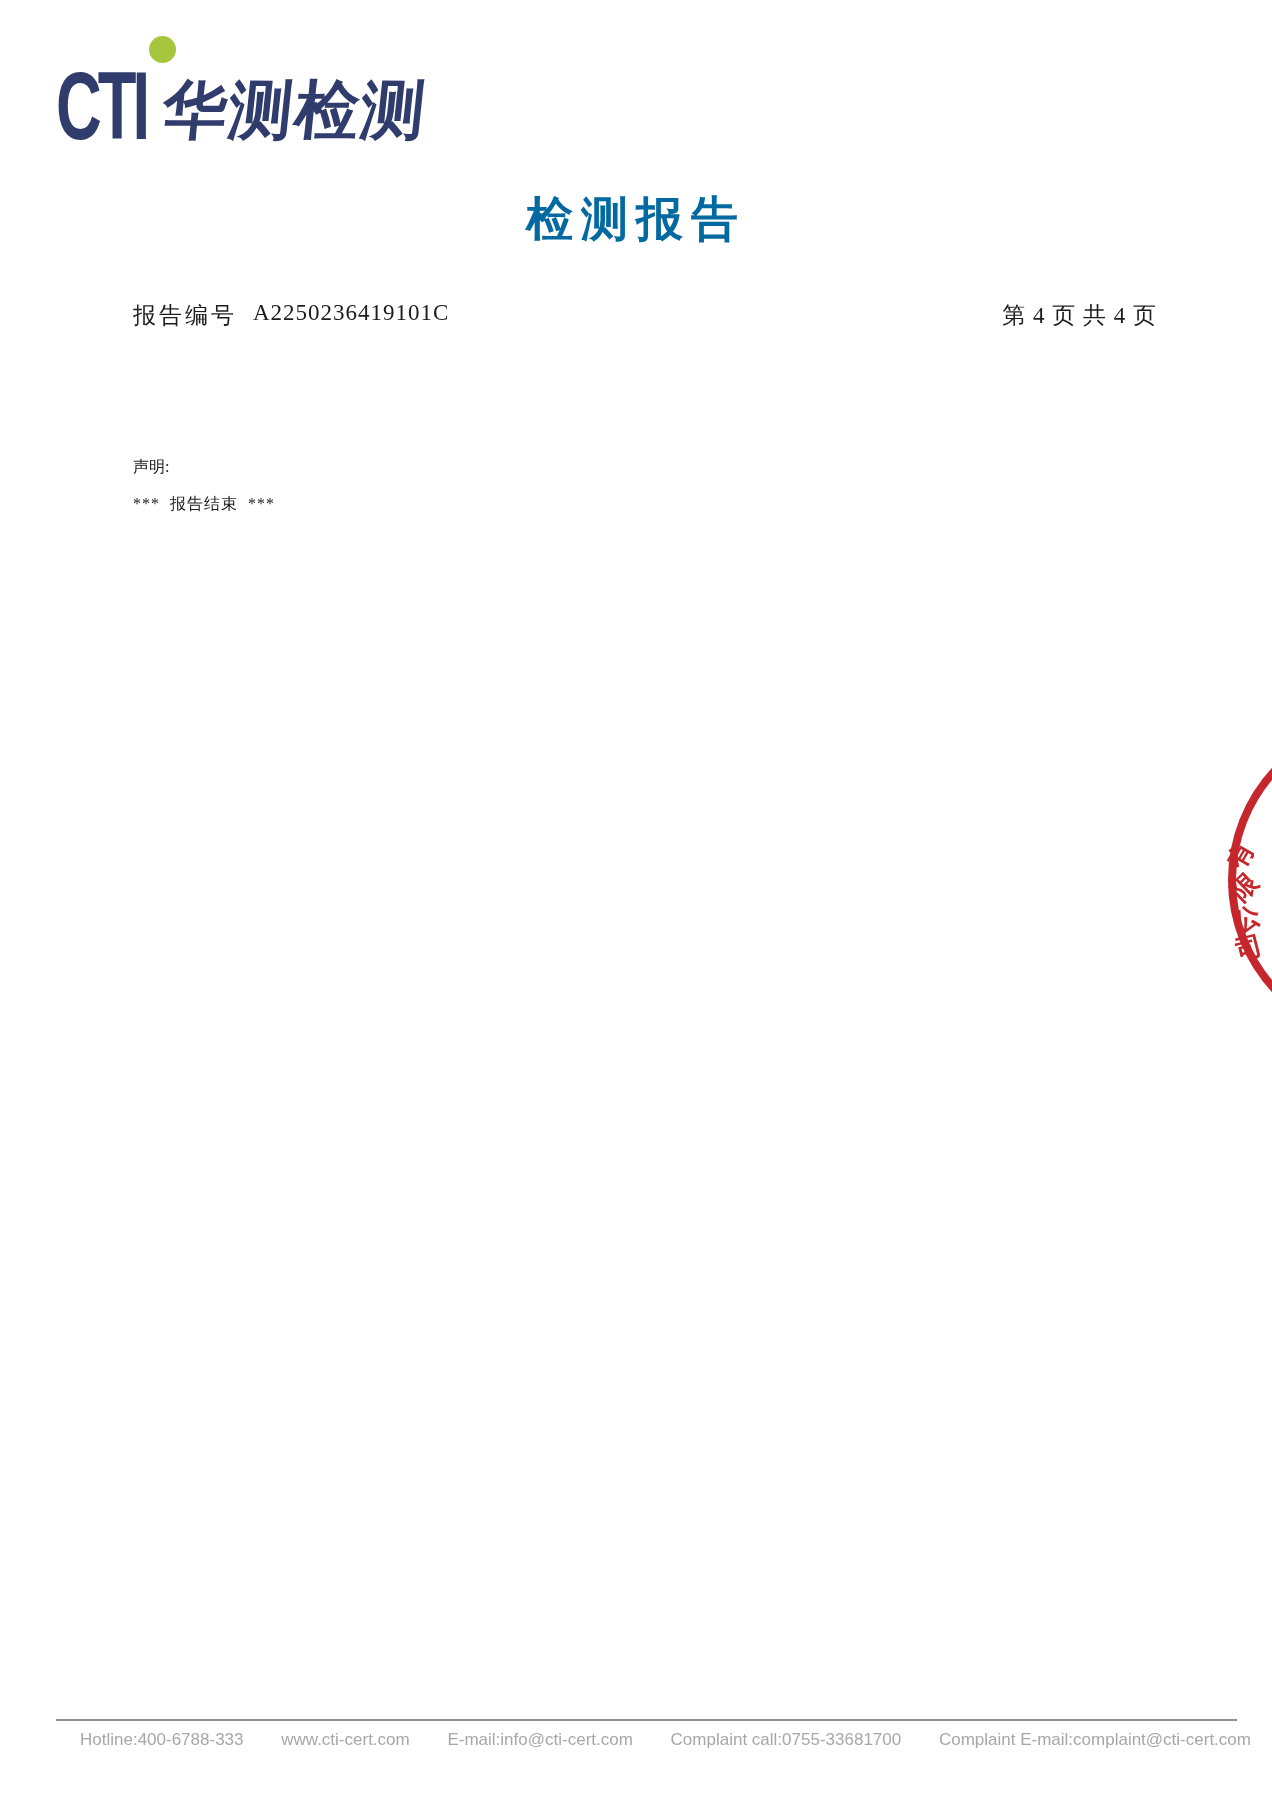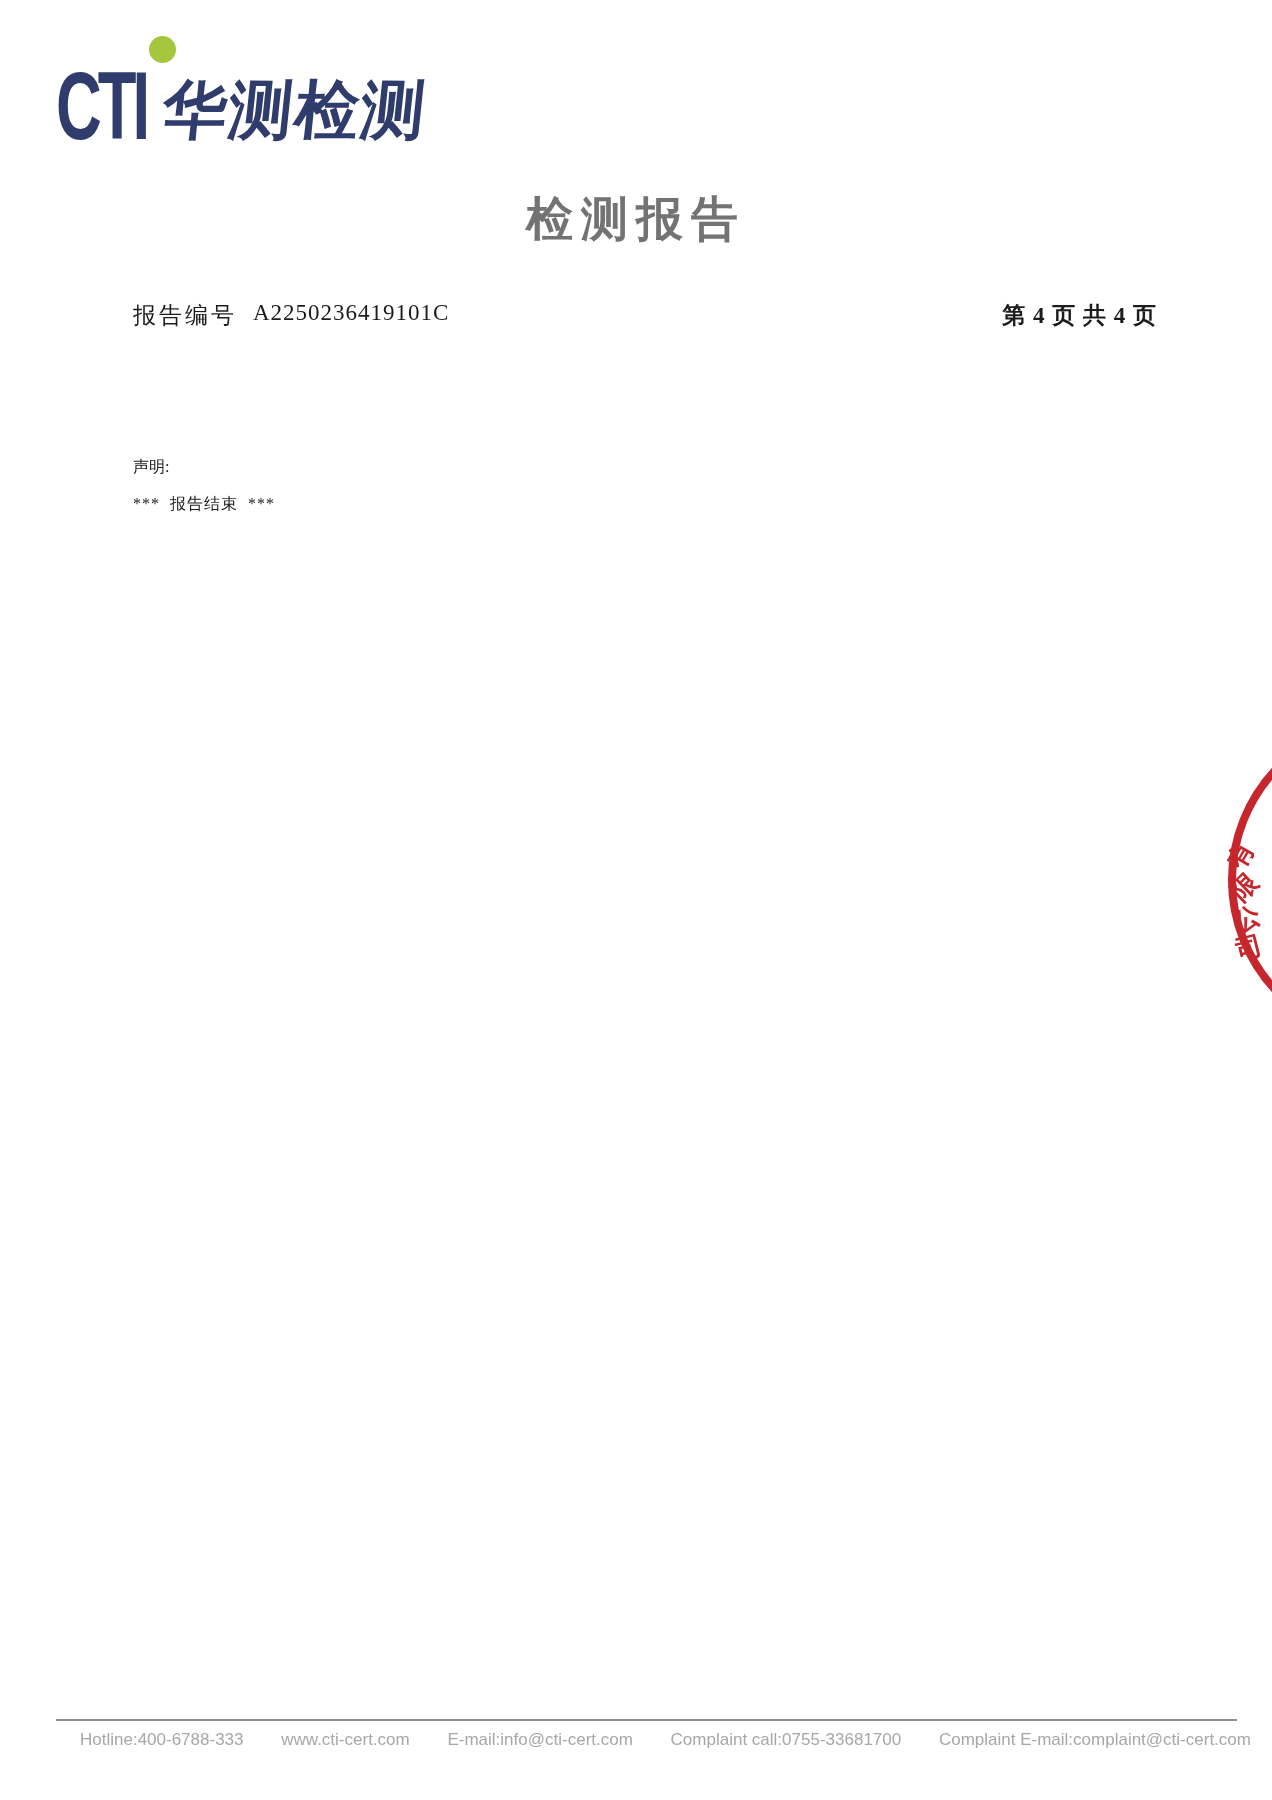--- a/index.html
+++ b/index.html
@@ -54,40 +54,39 @@
     margin-left:-30px;
     margin-bottom:2px;
   }
 
   
   .title{
     position:absolute;left:0;top:188px;width:100%;
     margin:0;text-align:center;
     font-size:47px;font-weight:bold;
     letter-spacing:8px;
-    color:#737373;
+    color:#0369a1;
   }
 
   
   .meta{
     position:absolute;left:0;top:300px;width:100%;
     font-size:23px;
   }
   .meta-label{
     position:absolute;left:133px;top:0;
     letter-spacing:3px;
   }
   .meta-value{
     position:absolute;left:253px;top:0;
     letter-spacing:1px;
   }
   .meta-page{
     position:absolute;right:115px;top:0;
     letter-spacing:1px;
-    font-weight:bold;
   }
 
   
   .declaration{
     position:absolute;left:133px;top:448px;width:1006px;
     font-size:16px;line-height:37px;
     white-space:nowrap;
   }
   .decl-heading{white-space:nowrap;}
   .decl-line{white-space:nowrap;}

